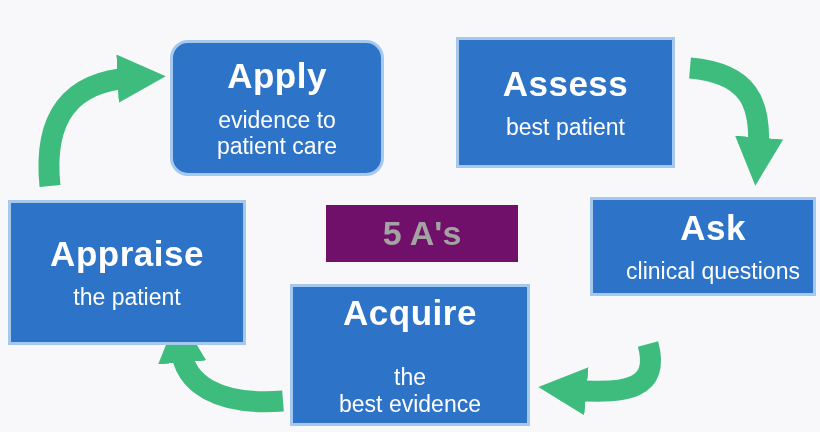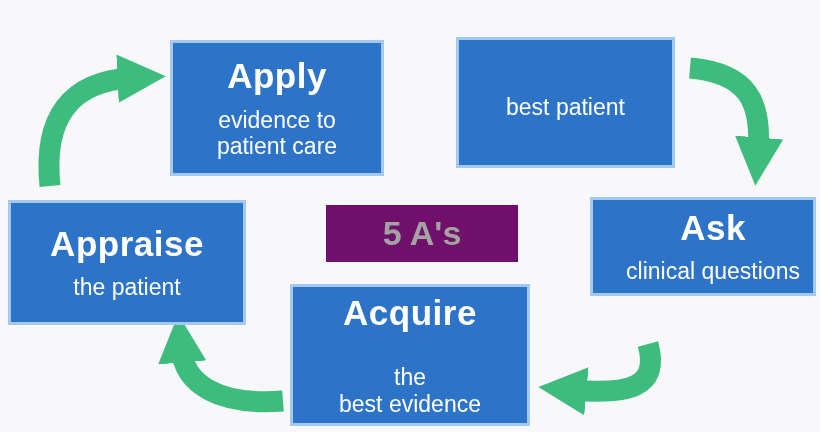--- a/index.html
+++ b/index.html
@@ -47,24 +47,24 @@
     font-weight:bold;
     font-size:34px;
   }
   .arrow-layer{
     position:absolute;
     left:0;top:0;
     width:820px;height:432px;
     pointer-events:none;
   }
   
-  .box-apply   {left:170px; top:40px;  width:214px; height:136px;}
+  .box-apply   {left:170px; top:40px;  width:214px; height:136px;border-radius:18px;}
   .box-assess  {left:456px; top:37px;  width:219px; height:131px;}
   .box-ask     {left:590px; top:197px; width:226px; height:99px;padding-left:20px;}
-  .box-appraise{left:8px;   top:200px; width:238px; height:125px;}
+  .box-appraise{left:8px;   top:200px; width:238px; height:145px;}
   .box-acquire {left:290px; top:284px; width:240px; height:142px;gap:21px;}
   .center-label{left:326px; top:205px; width:192px; height:57px;}
 </style>
 </head>
 <body>
 
 <div class="canvas">
 
   <svg class="arrow-layer" width="820" height="432" viewBox="0 0 820 432" xmlns="http://www.w3.org/2000/svg">
     <defs>
@@ -78,20 +78,21 @@
     <path d="M 283 401 C 218 406 184 384 181 348" fill="none" stroke="#3dbc7d" stroke-width="21" marker-end="url(#ah)"></path>
   </svg>
 
   <div class="box box-apply">
     <div class="title">Apply</div>
     <div class="subtitle">evidence to
 patient care</div>
   </div>
 
   <div class="box box-assess">
+    <div class="title">Assess</div>
     <div class="subtitle">best patient</div>
   </div>
 
   <div class="box box-ask">
     <div class="title">Ask</div>
     <div class="subtitle">clinical questions</div>
   </div>
 
   <div class="box box-appraise">
     <div class="title">Appraise</div>

